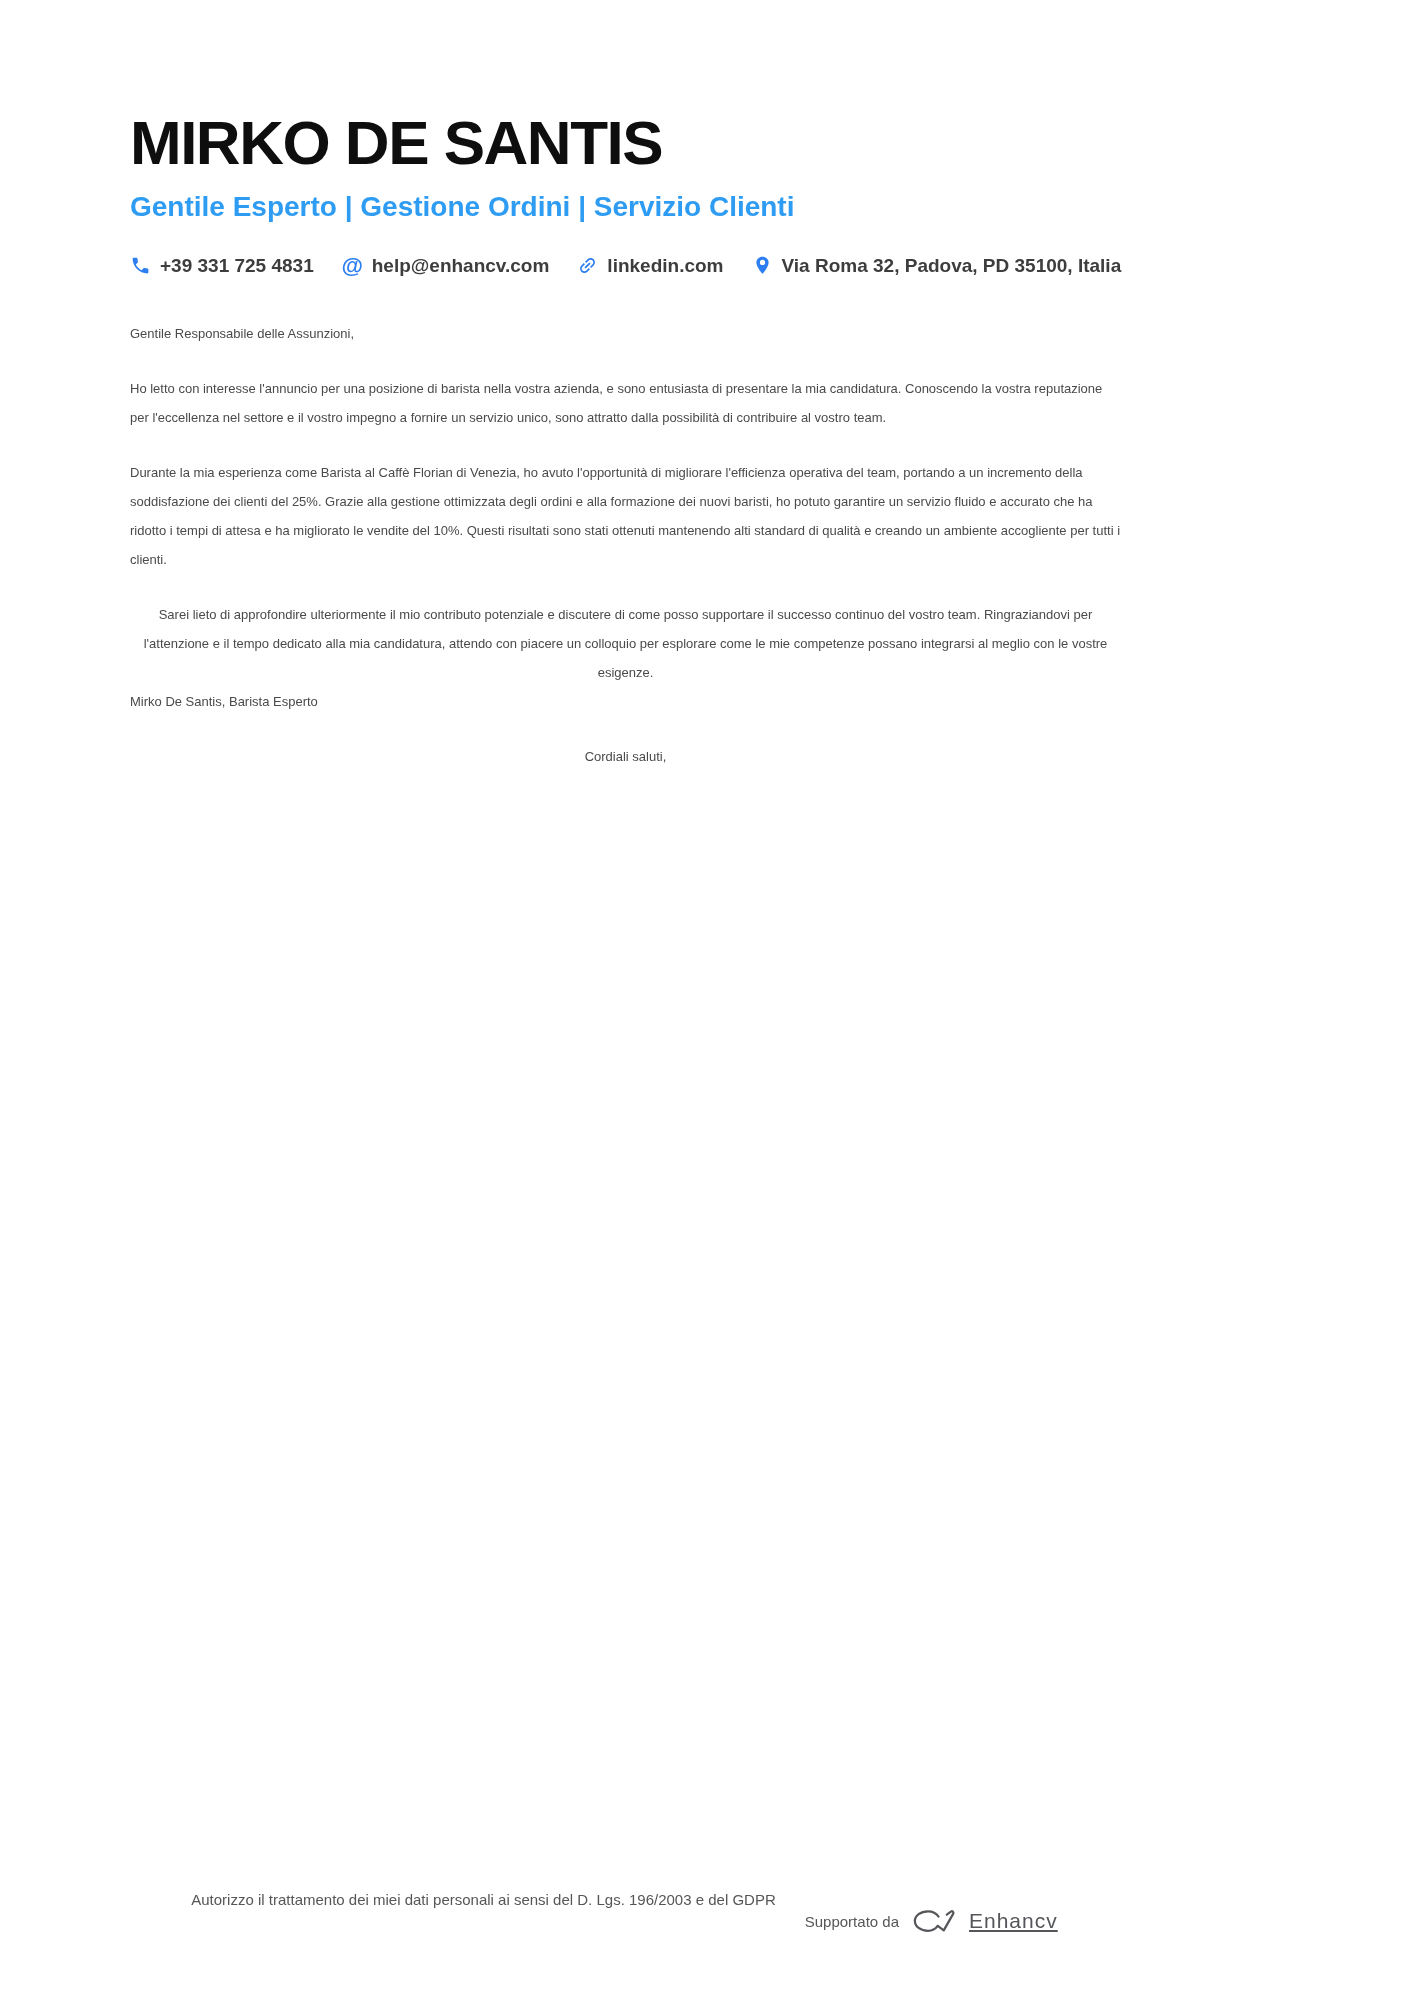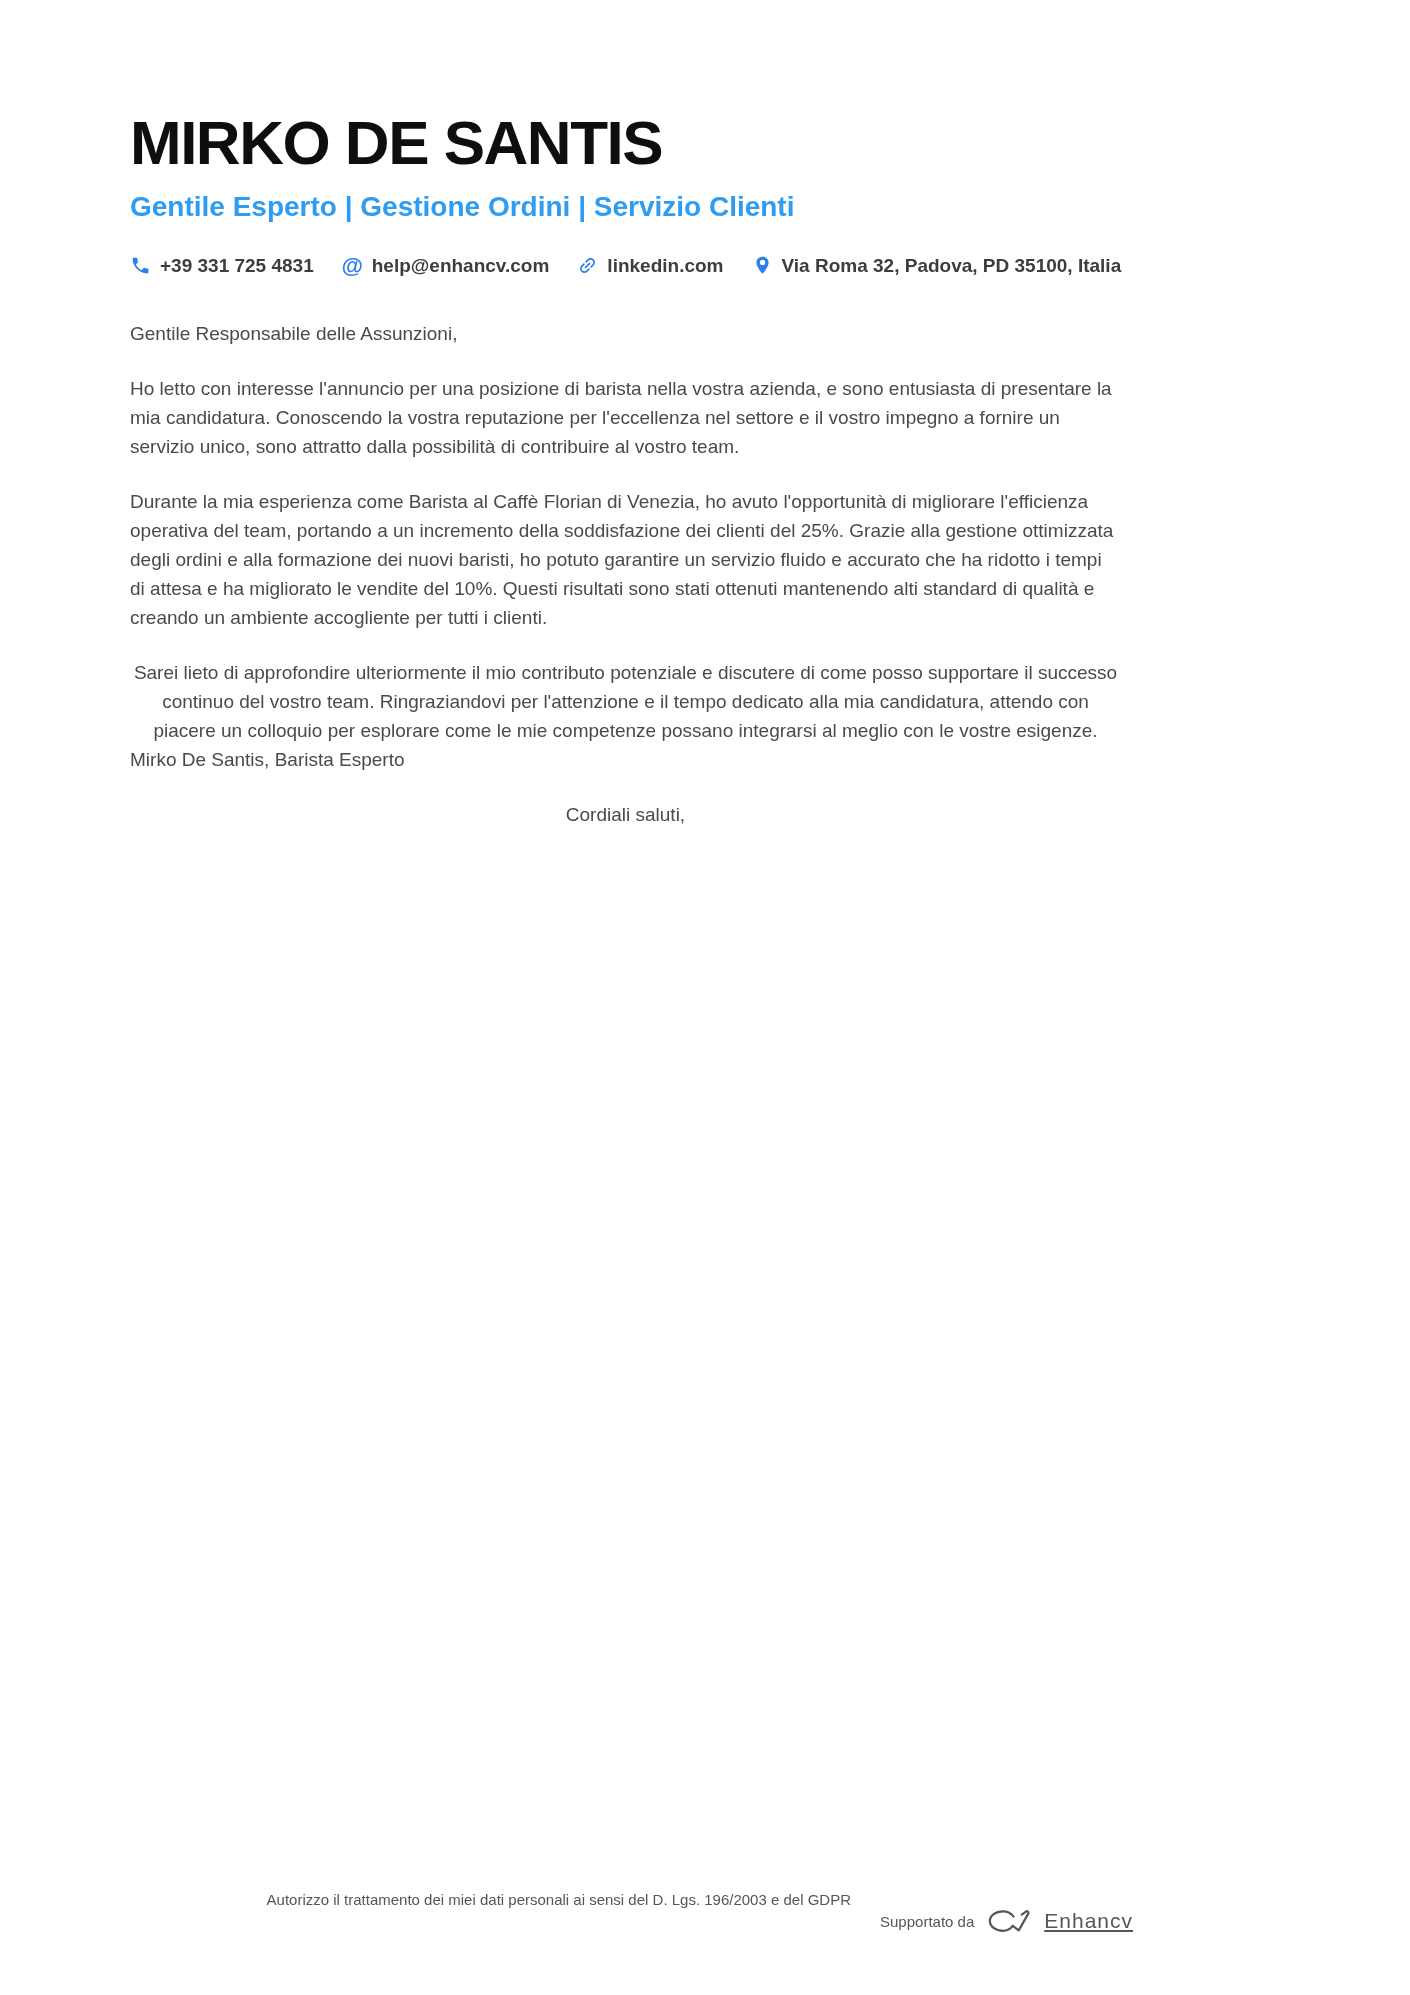--- a/index.html
+++ b/index.html
@@ -57,32 +57,32 @@
     font-weight: 700;
     letter-spacing: -0.5px;
     color: #131313;
     padding-bottom: 10px;
     border-bottom: 5px solid #000000;
     line-height: 1.15;
   }
 
   .letter-body {
     margin-top: 42px;
-    font-size: 19px;
+    font-size: 13px;
     line-height: 29px;
     color: #4a4a4a;
   }
   .letter-body p { margin: 0 0 26px 0; }
   .letter-body p:last-child { margin-bottom: 0; text-align: center; }
 
   
   .footer {
     margin-top: auto;
     display: flex;
-    justify-content: flex-end;
+    justify-content: center;
     align-items: center;
     margin-left: -14px;
     margin-right: -12px;
     gap: 29px;
   }
   .footer-legal {
     font-size: 15px;
     color: #565656;
   }
   .footer-brand {

